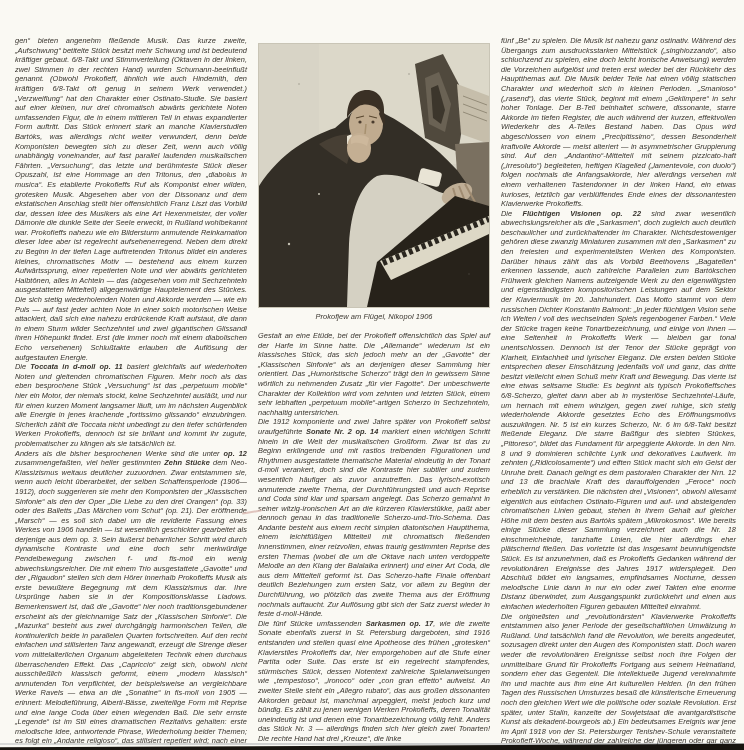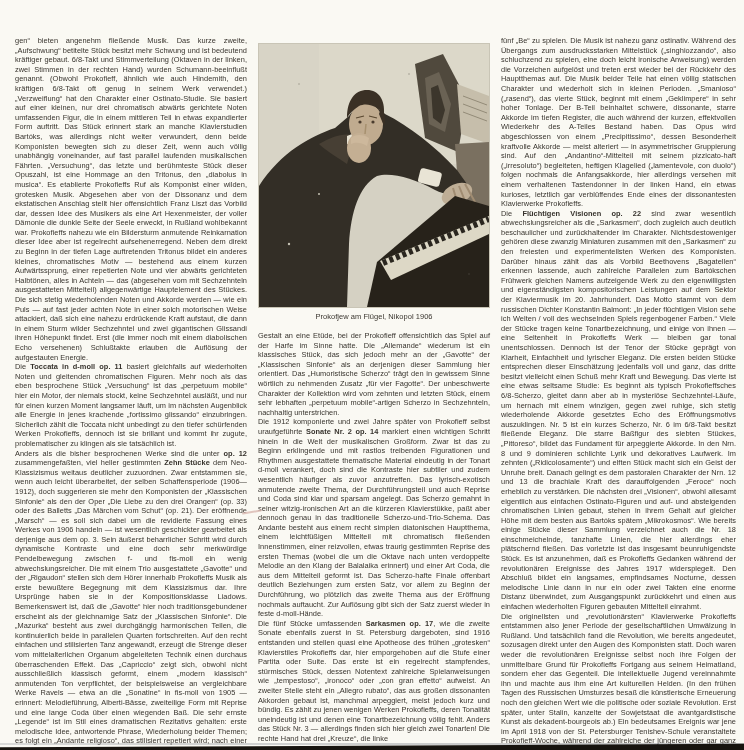--- a/index.html
+++ b/index.html
@@ -3,20 +3,21 @@
 <meta charset="utf-8">
 <style>
   html,body{margin:0;padding:0;background:#ffffff;}
   .page{
     position:relative;
     width:744px;height:750px;
     background:#faf9f3;
     overflow:hidden;
     font-family:"Liberation Sans","DejaVu Sans",sans-serif;
     color:#37332d;
+    font-style:italic;
   }
   .columns{
     position:absolute;left:15px;top:36px;
     display:flex;gap:11px;
   }
   .col{
     width:232px;
     font-size:7.4px;line-height:9.6px;
     text-align:justify;
     letter-spacing:0.005em;

